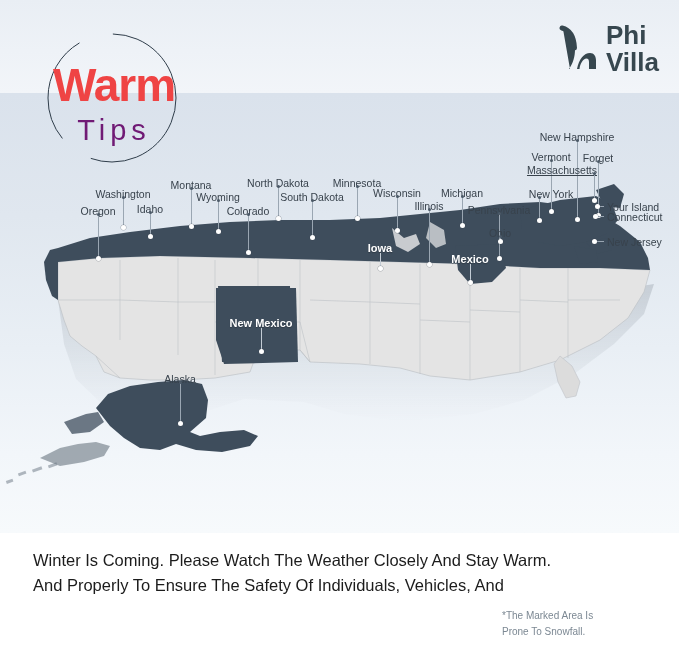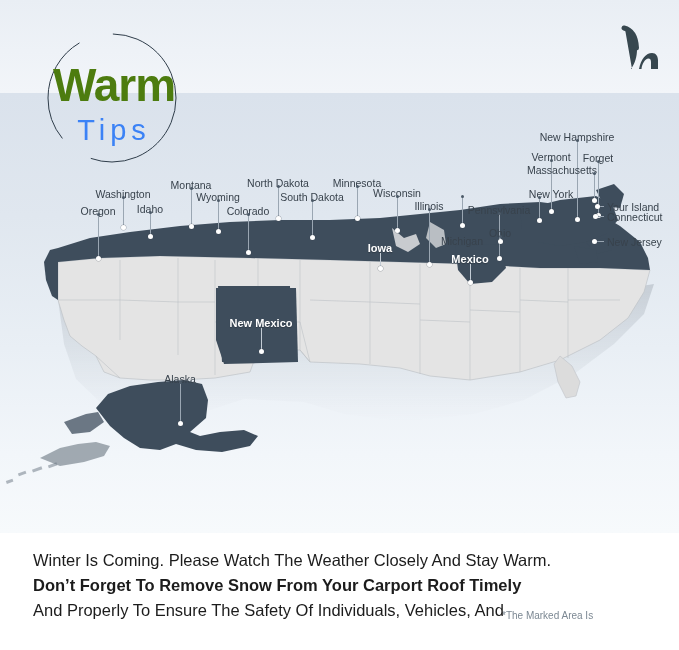--- a/index.html
+++ b/index.html
@@ -25,27 +25,27 @@
     background:#ffffff;
   }
 
   
   .badge { position:absolute; left:30px; top:30px; width:165px; height:140px; }
   .badge svg { position:absolute; left:0; top:0; }
   .badge-warm {
     position:absolute; left:6px; top:32px; width:156px;
     text-align:center;
     font-size:46px; font-weight:bold; letter-spacing:-1px;
-    color:#4d7c0f; line-height:1;
+    color:#ef4444; line-height:1;
   }
   .badge-tips {
     position:absolute; left:6px; top:86px; width:156px;
     text-align:center;
     font-size:29px; font-weight:300; letter-spacing:5px;
-    color:#3b82f6; line-height:1;
+    color:#701a75; line-height:1;
   }
 
   
   .logo { position:absolute; right:20px; top:18px; height:62px; display:flex; align-items:center; gap:9px; }
   .logo-mark { width:40px; height:48px; }
   .logo-text { font-size:26px; font-weight:bold; color:#37474f; line-height:1.02; letter-spacing:0px; }
 
   
   .map { position:absolute; left:0; top:150px; width:679px; height:380px; }
   .map svg { position:absolute; left:0; top:0; }
@@ -107,20 +107,24 @@
     </svg>
     <div class="badge-warm">Warm</div>
     <div class="badge-tips">Tips</div>
   </div>
 
   <div class="logo">
     <svg class="logo-mark" viewBox="0 0 40 48">
       <path d="M6 4 C14 6 18 14 18 24 C18 32 16 38 12 44 L20 44 C22 34 27 28 33 28 C37 28 39 31 39 36 L39 44 L32 44 L32 37 C32 34.5 31 33.5 29.5 33.5 C26 33.5 23 39 22.5 44 L13 44 Z" fill="#37474f"></path>
       <path d="M5 3 C13 5 17 13 17.5 23" fill="none" stroke="#37474f" stroke-width="5" stroke-linecap="round"></path>
     </svg>
+    <div class="logo-text">
+      <div>Phi</div>
+      <div>Villa</div>
+    </div>
   </div>
 
   <div class="map">
     <svg width="679" height="380" viewBox="0 0 679 380">
       <defs>
         <linearGradient id="shadowGrad" x1="0" y1="0" x2="0" y2="1">
           <stop offset="0%" stop-color="#6b7580" stop-opacity=".55"></stop>
           <stop offset="100%" stop-color="#9aa3ad" stop-opacity="0"></stop>
         </linearGradient>
       </defs>
@@ -235,21 +239,21 @@
         <div class="dot-sm" style="left: 356px; top: 35px;"></div>
         <div class="dot-lg" style="left: 355px; top: 66px;"></div>
         <div class="lbl center" style="left: 397px; top: 38px;">Wisconsin</div>
         <div class="leader v" style="left: 397px; top: 46px; height: 34px;"></div>
         <div class="dot-sm" style="left: 396px; top: 45px;"></div>
         <div class="dot-lg" style="left: 395px; top: 78px;"></div>
         <div class="lbl center" style="left: 429px; top: 51px;">Illinois</div>
         <div class="leader v" style="left: 429px; top: 59px; height: 55px;"></div>
         <div class="dot-sm" style="left: 428px; top: 58px;"></div>
         <div class="dot-lg" style="left: 427px; top: 112px;"></div>
-        <div class="lbl center" style="left: 462px; top: 38px; margin-top: 48px;">Michigan</div>
+        <div class="lbl center" style="left: 462px; top: 38px;">Michigan</div>
         <div class="leader v" style="left: 462px; top: 46px; height: 29px;"></div>
         <div class="dot-sm" style="left: 461px; top: 45px;"></div>
         <div class="dot-lg" style="left: 460px; top: 73px;"></div>
         <div class="lbl center" style="left: 499px; top: 55px;">Pennsylvania</div>
         <div class="leader v" style="left: 499px; top: 63px; height: 45px;"></div>
         <div class="dot-sm" style="left: 498px; top: 62px;"></div>
         <div class="dot-lg" style="left: 497px; top: 106px;"></div>
         <div class="lbl center" style="left: 500px; top: 78px;">Ohio</div>
         <div class="leader v" style="left: 500px; top: 86px; height: 5px;"></div>
         <div class="dot-sm" style="left: 499px; top: 85px;"></div>
@@ -259,21 +263,21 @@
         <div class="dot-sm" style="left: 538px; top: 46px;"></div>
         <div class="dot-lg" style="left: 537px; top: 68px;"></div>
         <div class="lbl center" style="left: 577px; top: -18px;">New Hampshire</div>
         <div class="leader v" style="left: 577px; top: -10px; height: 79px;"></div>
         <div class="dot-sm" style="left: 576px; top: -11px;"></div>
         <div class="dot-lg" style="left: 575px; top: 67px;"></div>
         <div class="lbl center" style="left: 551px; top: 2px;">Vermont</div>
         <div class="leader v" style="left: 551px; top: 10px; height: 51px;"></div>
         <div class="dot-sm" style="left: 550px; top: 9px;"></div>
         <div class="dot-lg" style="left: 549px; top: 59px;"></div>
-        <div class="lbl center" style="left: 562px; top: 15px;">Massachusetts</div>
+        <div class="lbl center" style="left: 562px; top: 15px; text-decoration: underline;">Massachusetts</div>
         <div class="leader v" style="left: 594px; top: 23px; height: 27px;"></div>
         <div class="dot-sm" style="left: 593px; top: 22px;"></div>
         <div class="dot-lg" style="left: 592px; top: 48px;"></div>
         <div class="lbl center" style="left: 598px; top: 3px;">Forget</div>
         <div class="leader v" style="left: 598px; top: 11px; height: 54px;"></div>
         <div class="dot-sm" style="left: 597px; top: 10px;"></div>
         <div class="dot-lg" style="left: 596px; top: 63px;"></div>
         <div class="lbl left" style="left: 607px; top: 52px;">Your Island</div>
         <div class="leader h" style="left: 597px; top: 56px; width: 7px;"></div>
         <div class="dot-lg" style="left: 595px; top: 54px;"></div>
@@ -295,22 +299,22 @@
         <div class="inmap" style="left: 470px; top: 104px;">Mexico</div>
         <div class="leader v" style="left: 470px; top: 114px; height: 18px; background: rgb(195, 204, 213);"></div>
         <div class="dot-lg" style="left: 468px; top: 130px;"></div>
         <div class="inmap" style="left: 261px; top: 168px;">New Mexico</div>
         <div class="leader v" style="left: 261px; top: 178px; height: 23px; background: rgb(195, 204, 213);"></div>
         <div class="dot-lg" style="left: 259px; top: 199px;"></div>
       </div>
 
     <div class="footnote">
       <div>*The Marked Area Is</div>
+      <div>Prone To Snowfall.</div>
     </div>
   </div>
 
   <div class="caption">
     <div>Winter Is Coming. Please Watch The Weather Closely And Stay Warm.</div>
-    <div class="b">Don’t Forget To Remove Snow From Your Carport Roof Timely</div>
     <div>And Properly To Ensure The Safety Of Individuals, Vehicles, And</div>
   </div>
 
 </div>
 
 </body></html>

